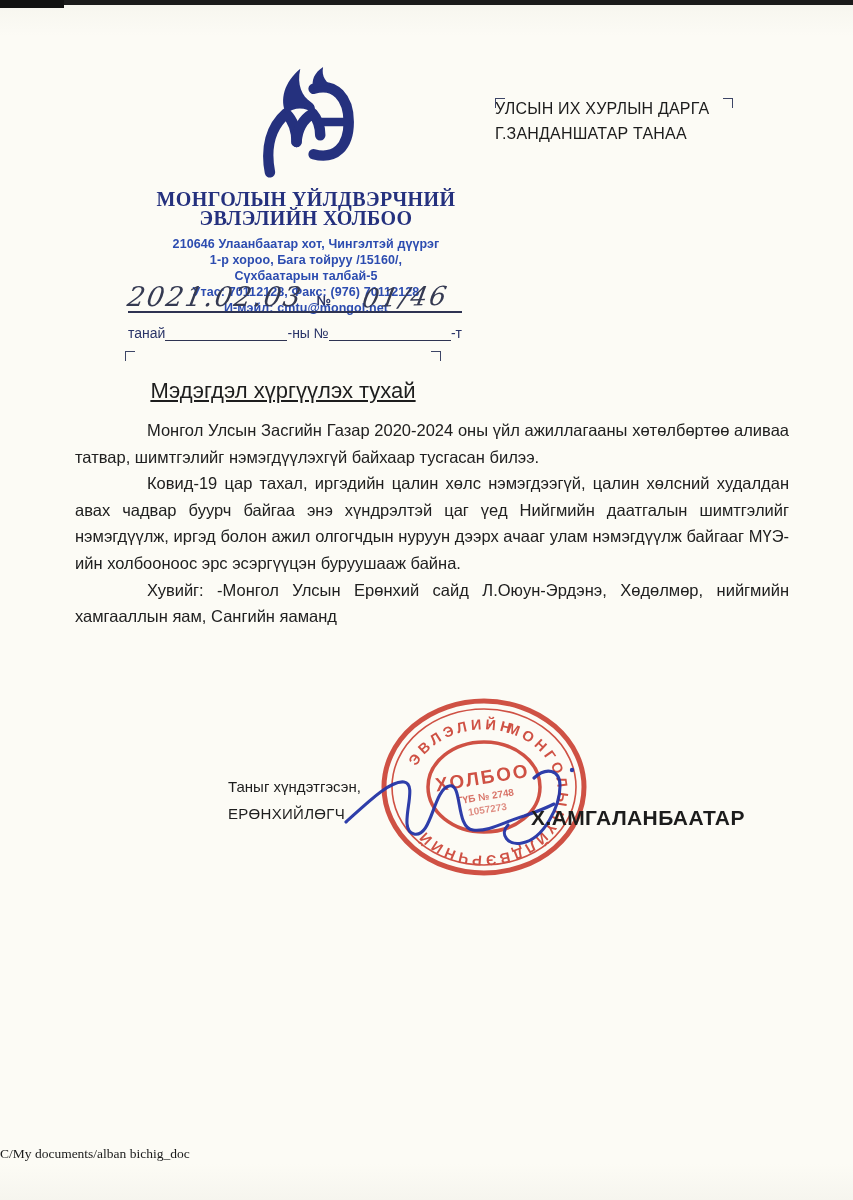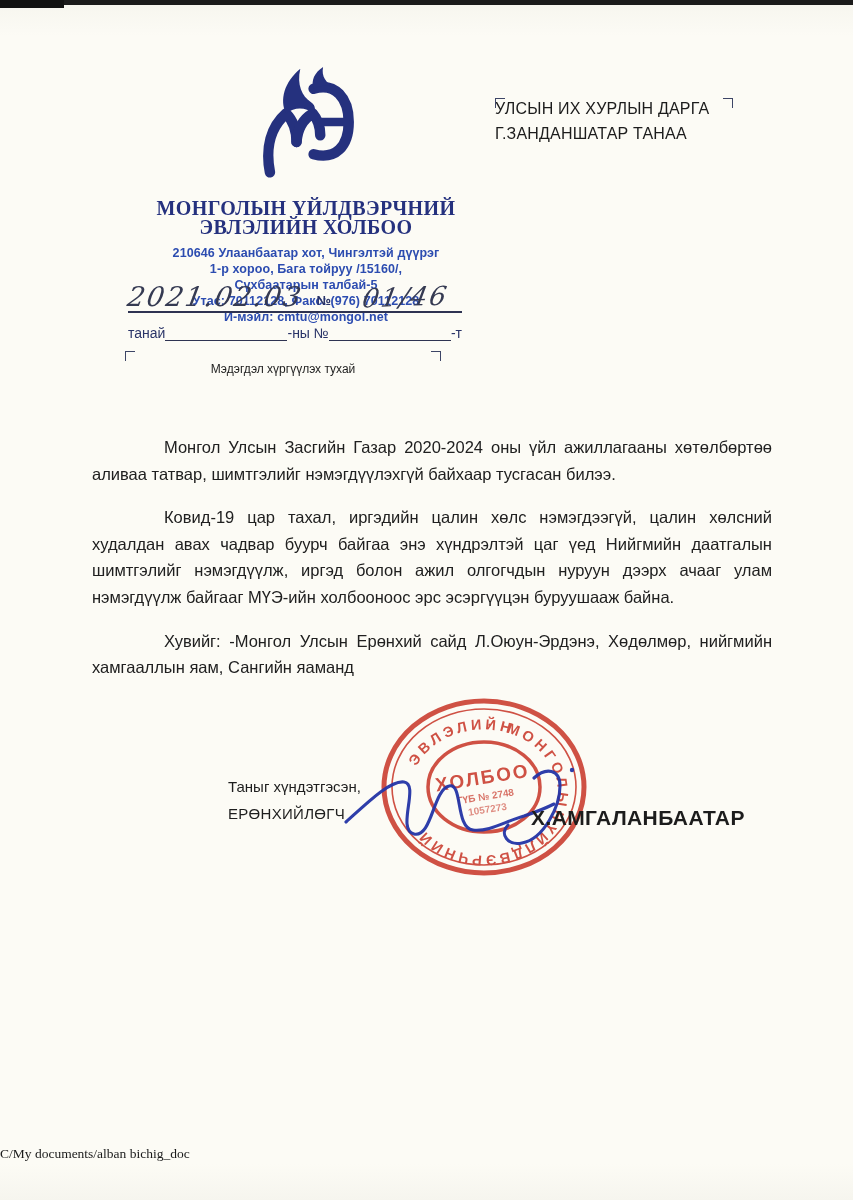--- a/index.html
+++ b/index.html
@@ -15,21 +15,21 @@
   #scan-bar{left:0;top:0;width:853px;height:5px;background:#1b1b1b;}
   #scan-bar-corner{left:0;top:0;width:64px;height:8px;background:#121212;}
 
   
   #letterhead{left:90px;top:66px;width:432px;text-align:center;}
   #org-logo{display:block;margin:0 auto;}
   .org-name{
     font-family:"Liberation Serif",serif;font-weight:bold;
     font-size:20px;line-height:19px;color:#25317e;letter-spacing:.4px;
   }
-  #org-name-block{margin-top:21px;}
+  #org-name-block{margin-top:12px;}
   #org-address{margin-top:8px;}
   .addr-line{
     font-size:12.5px;font-weight:bold;line-height:16px;color:#2c4cb0;letter-spacing:.1px;
   }
 
   
   #ref-block{left:128px;top:278px;width:334px;}
   #ref-line1{
     display:flex;align-items:flex-end;
     border-bottom:2px solid #2e3352;padding-bottom:1px;height:32px;
@@ -48,26 +48,26 @@
 
   
   #recipient{left:495px;top:96px;width:238px;text-align:left;
     font-size:16px;line-height:25px;color:#1c1c1c;letter-spacing:.2px;}
   .corner{width:9px;height:9px;display:block;position:absolute;top:2px;}
   .corner.tl{left:0;border-left:1.8px solid #3d4566;border-top:1.8px solid #3d4566;}
   .corner.tr{right:0;border-right:1.8px solid #3d4566;border-top:1.8px solid #3d4566;}
 
   
   #subject-block{left:125px;top:349px;width:316px;text-align:center;}
-  #subject-title{margin-top:13px;font-size:12px;color:#1d1d1d;}
+  #subject-title{margin-top:29px;font-size:22px;color:#1d1d1d;text-decoration:underline;}
 
   
   #body-text{left:75px;top:417px;width:714px;
     font-size:16.5px;line-height:26.6px;text-align:justify;color:#202020;}
-  #body-text p{margin:17px;text-indent:72px;}
+  #body-text p{margin:0;text-indent:72px;}
 
   
   #closing{left:228px;top:778px;font-size:15px;color:#1e1e1e;}
   #closing .title{margin-top:10px;letter-spacing:.3px;}
   #signer-name{left:531px;top:806px;font-size:21px;font-weight:bold;
     color:#1c1c1c;letter-spacing:.4px;}
   #stamp-svg{left:378px;top:696px;}
   #signature-svg{left:336px;top:742px;}
 
   

